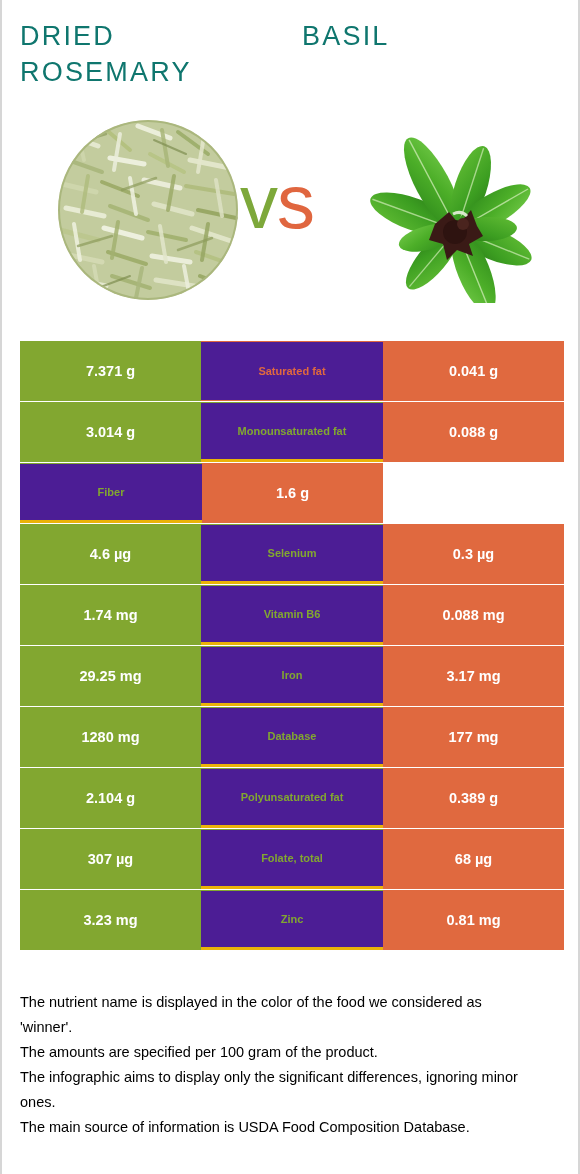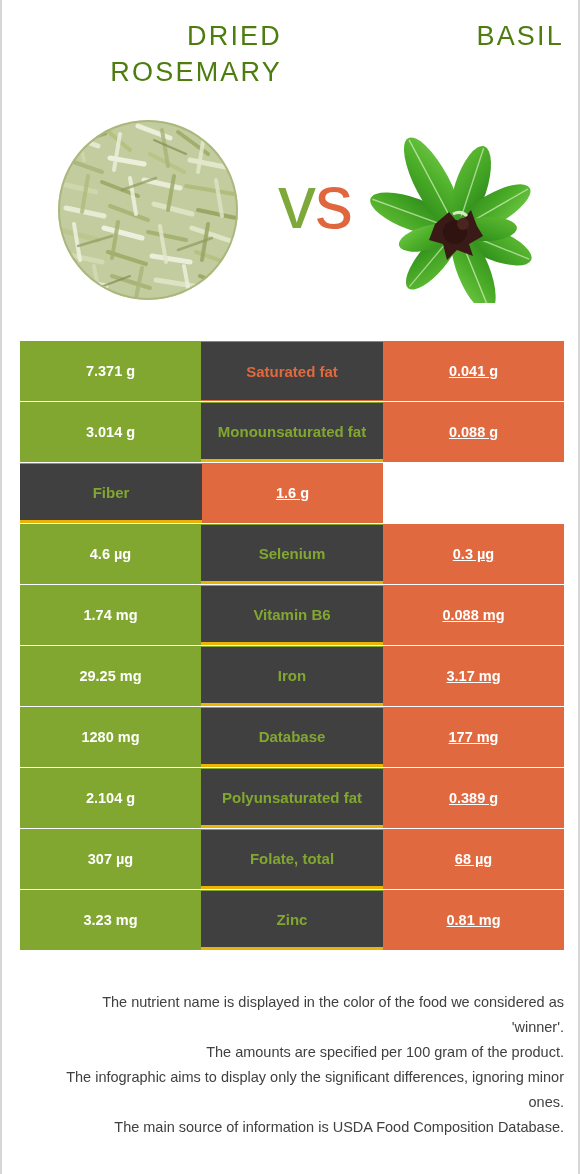--- a/index.html
+++ b/index.html
@@ -27,22 +27,22 @@
     height: 320px;
   }
   .title {
     position: absolute;
     top: 18px;
     font-family: "Liberation Sans", sans-serif;
     font-weight: 300;
     font-size: 27px;
     letter-spacing: 2.2px;
     line-height: 36px;
-    color: #4d7c0f;
-    text-align: right;
+    color: #0f766e;
+    text-align: left;
     text-transform: uppercase;
   }
   .title-left {
     left: 18px;
     width: 262px;
   }
   .title-right {
     left: 300px;
     width: 262px;
   }
@@ -74,21 +74,21 @@
   .vs {
     position: absolute;
     left: 238px;
     top: 152px;
     width: 112px;
     height: 100px;
     font-size: 76px;
     line-height: 100px;
     font-weight: 400;
     letter-spacing: -1px;
-    text-align: right;
+    text-align: left;
     font-family: "Liberation Sans", sans-serif;
   }
   .vs .v { color: #7DA83A; }
   .vs .s { color: #E0663F; }
 
   
   .table {
     position: absolute;
     left: 18px;
     top: 341px;
@@ -111,49 +111,48 @@
   }
   .cell-left {
     width: 181px;
     background: #82A730;
     color: #ffffff;
   }
   .cell-right {
     width: 181px;
     background: #E0693F;
     color: #ffffff;
-    text-decoration: underline;
   }
   .cell-mid {
     width: 182px;
-    background: #404040;
-    font-size: 15px;
+    background: #4c1d95;
+    font-size: 11px;
     font-weight: 600;
   }
   .cell-mid.win-left {
     color: #82A730;
     border-top: 1px solid #82A730;
     border-bottom: 3px solid #eab308;
   }
   .cell-mid.win-right {
     color: #E0693F;
     border-top: 1px solid #E0693F;
     border-bottom: 1px solid #E0693F;
   }
 
   
   .footer {
     position: absolute;
     left: 18px;
     top: 990px;
     width: 544px;
-    text-align: right;
+    text-align: left;
     font-size: 14.5px;
     line-height: 25px;
-    color: #404040;
+    color: #000000;
     font-family: "Liberation Sans", sans-serif;
   }
   .footer div { padding: 0; }
 </style>
 </head>
 <body>
 
 <div class="page">
 
   <div class="header">

